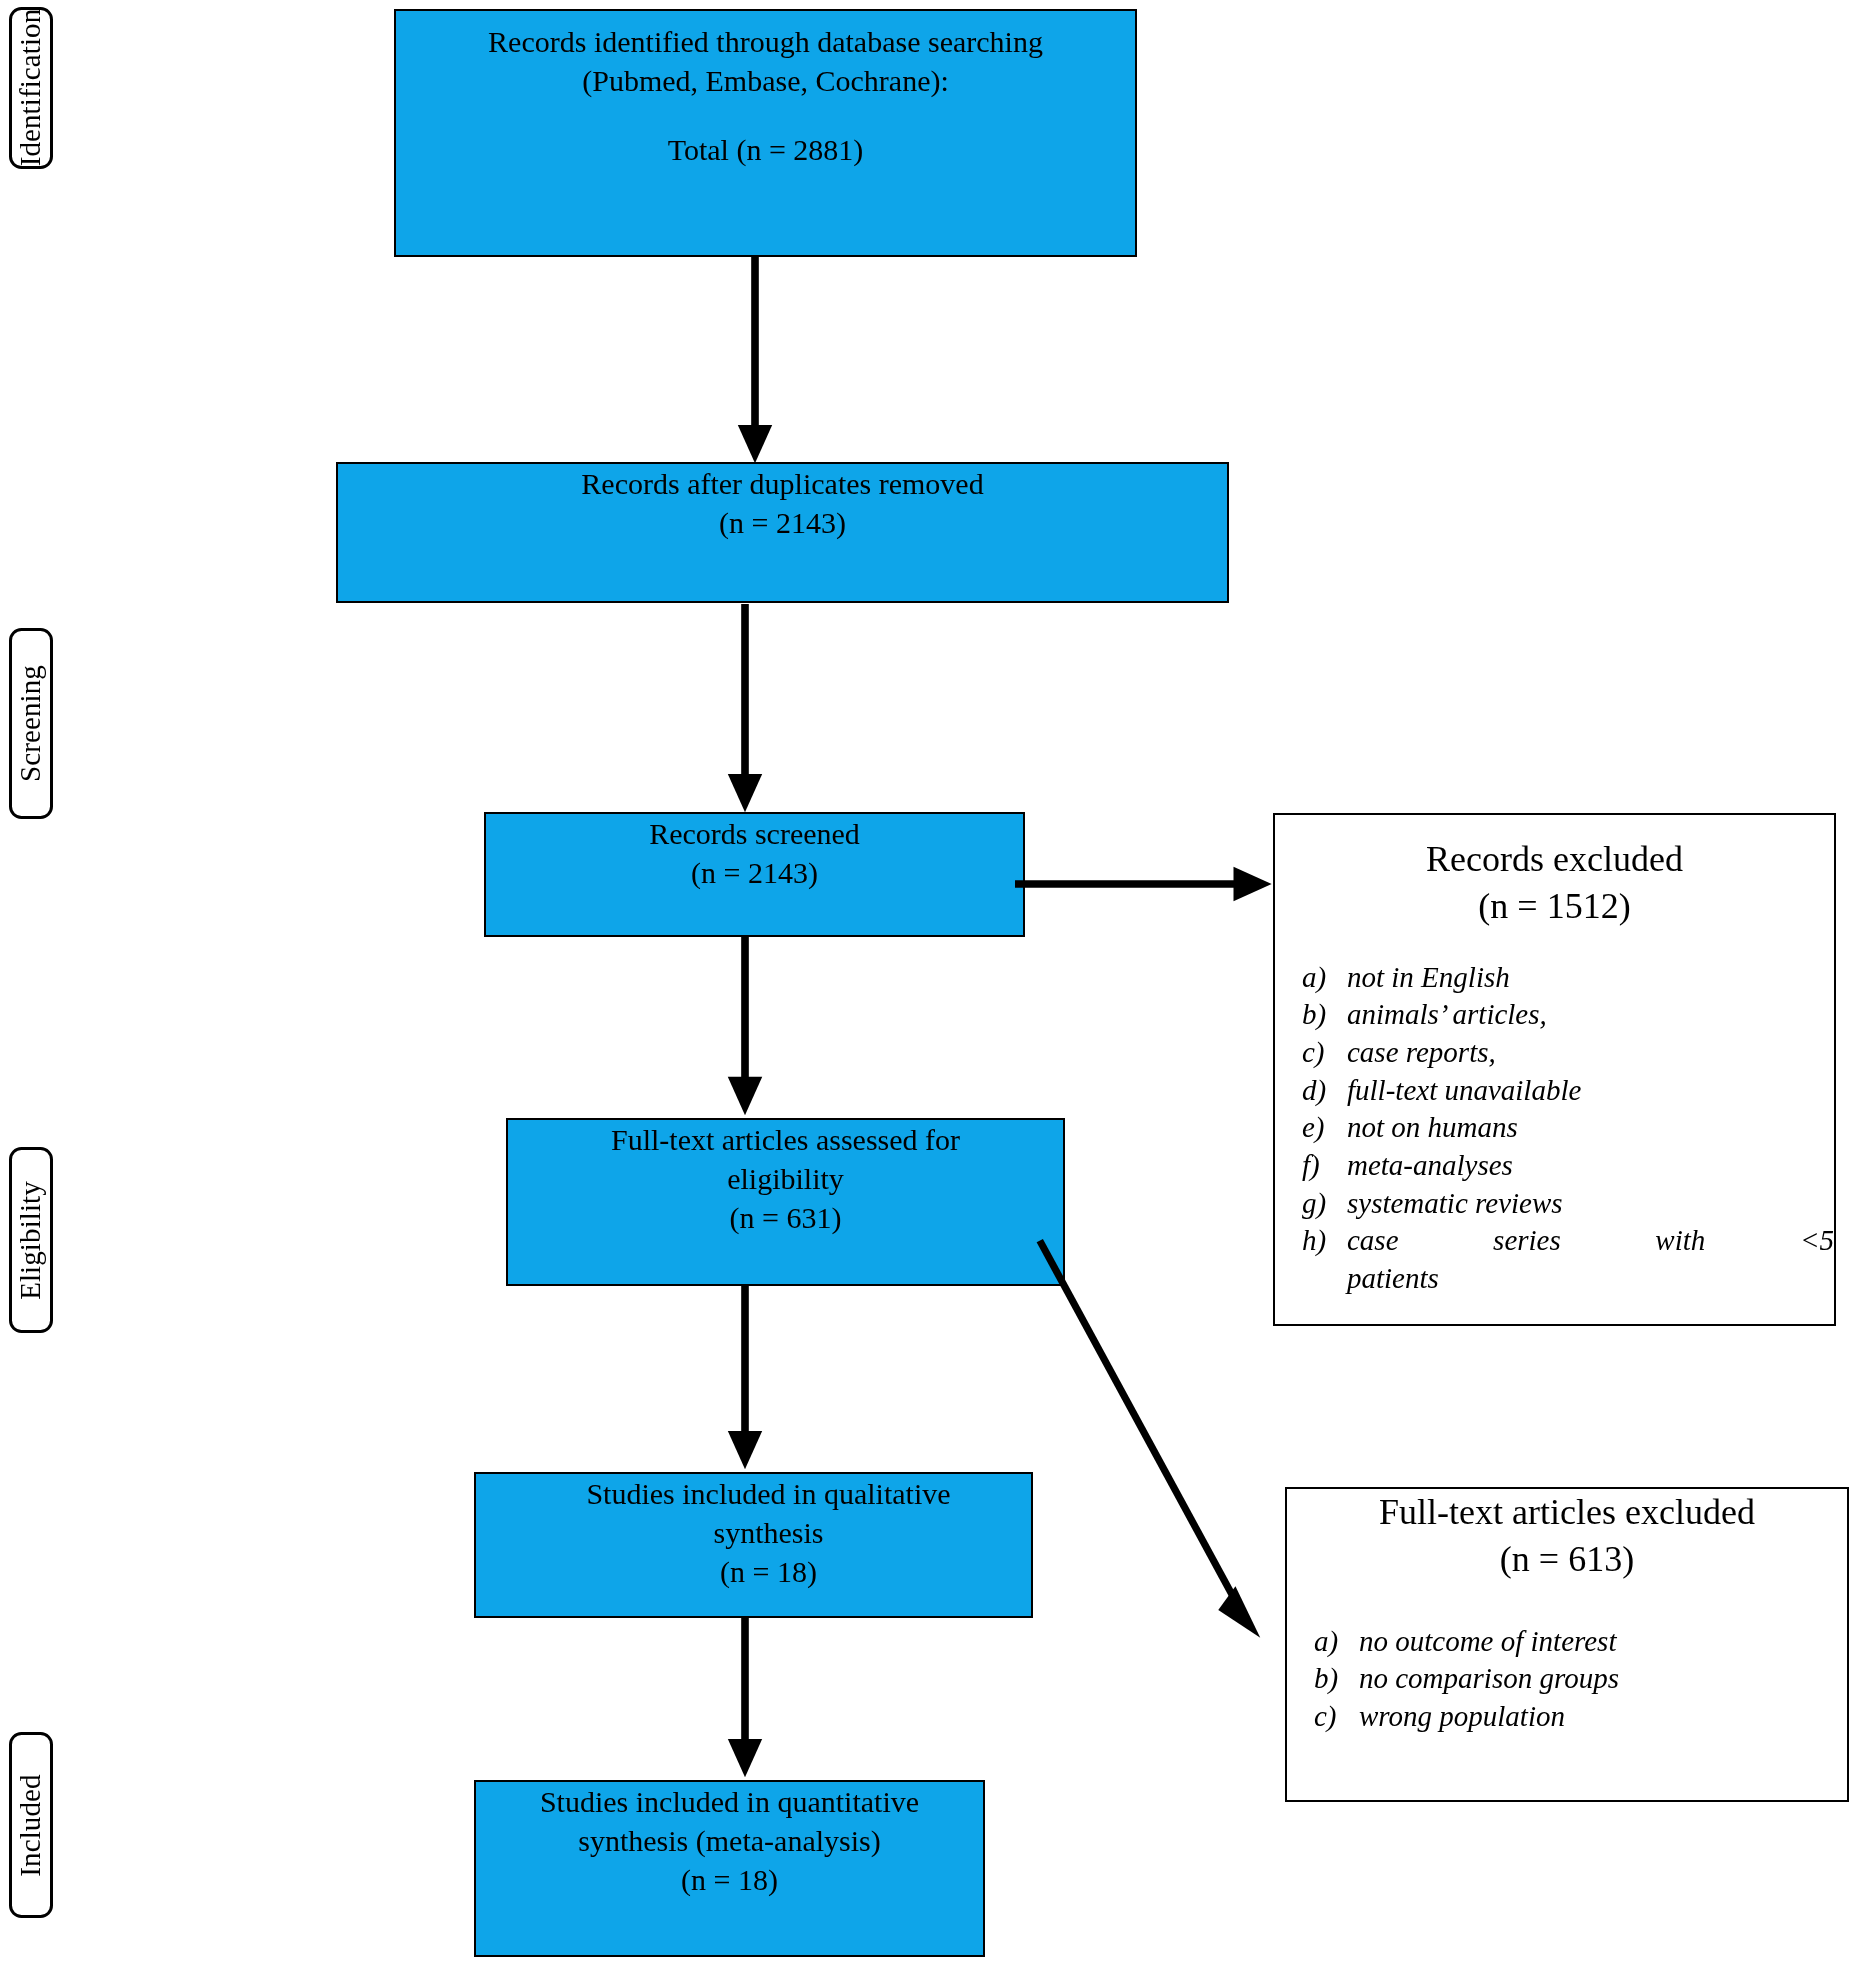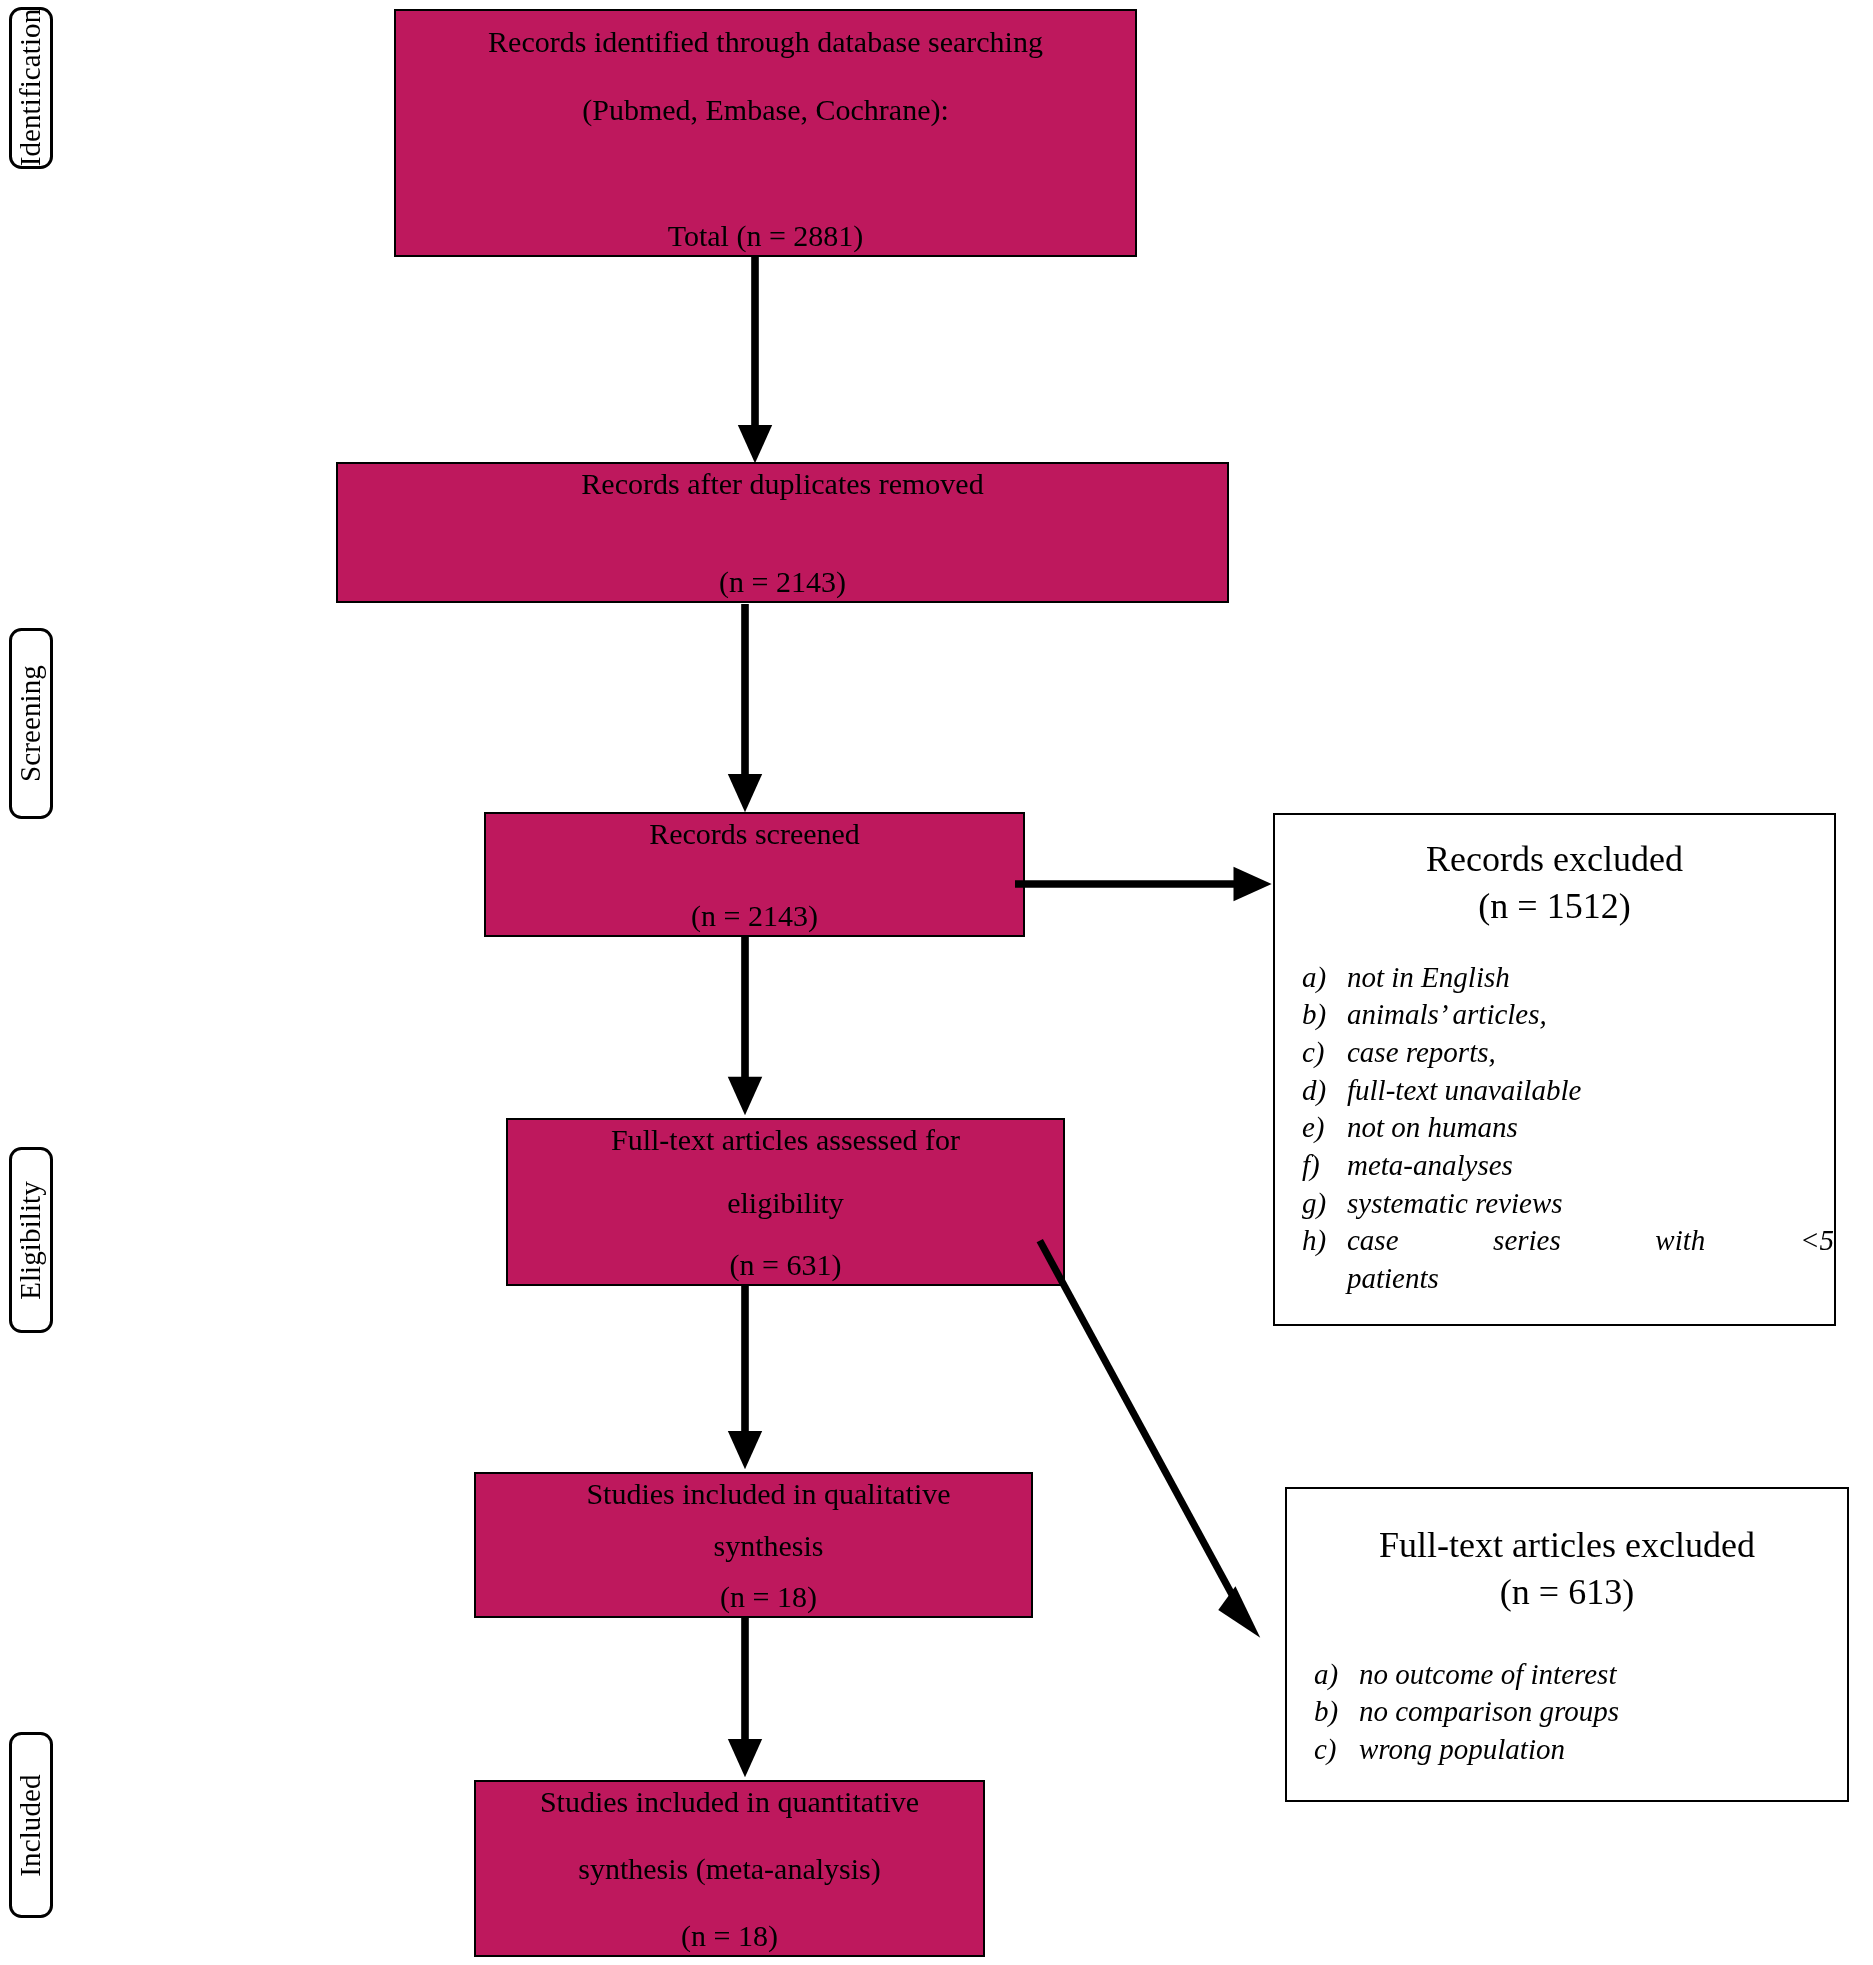--- a/index.html
+++ b/index.html
@@ -34,26 +34,26 @@
     white-space: nowrap;
     font-size: 29px;
     line-height: 1;
     letter-spacing: 0.1px;
   }
 
   
   .pbox {
     position: absolute;
     border: 2.9px solid #000000;
-    background: #be185d;
+    background: #0ea5e9;
     box-sizing: border-box;
     display: flex;
     flex-direction: column;
     align-items: center;
-    justify-content: space-between;
+    justify-content: flex-start;
     text-align: center;
   }
   .pbox .line {
     font-size: 30px;
     line-height: 1.30;
     white-space: pre;
   }
   .pbox .gap {
     height: 30px;
   }
@@ -234,21 +234,21 @@
     <div class="line">Studies included in qualitative</div>
     <div class="line">synthesis</div>
     <div class="line">(n = 18)</div>
   </div>
 
   <svg class="arrow-svg" style="left:721px; top:1618px; width:48px; height:163px;" viewBox="0 0 100 342">
     <line x1="50" y1="0" x2="50" y2="274" stroke="#000" stroke-width="16"></line>
     <polygon points="50,334 14,254 86,254" fill="#000"></polygon>
   </svg>
 
-  <div class="xbox" style="left:1285px; top:1487px; width:564px; height:315px; padding-top:33px;">
+  <div class="xbox" style="left:1285px; top:1487px; width:564px; height:315px; ">
     <div class="xhead">Full-text articles excluded</div>
     <div class="xhead">(n = 613)</div>
     <ul class="xlist" style="margin-top:40px;">
       <li>
         <span class="marker">a)</span>
         <span class="txt">no outcome of interest</span>
       </li>
       <li>
         <span class="marker">b)</span>
         <span class="txt">no comparison groups</span>

